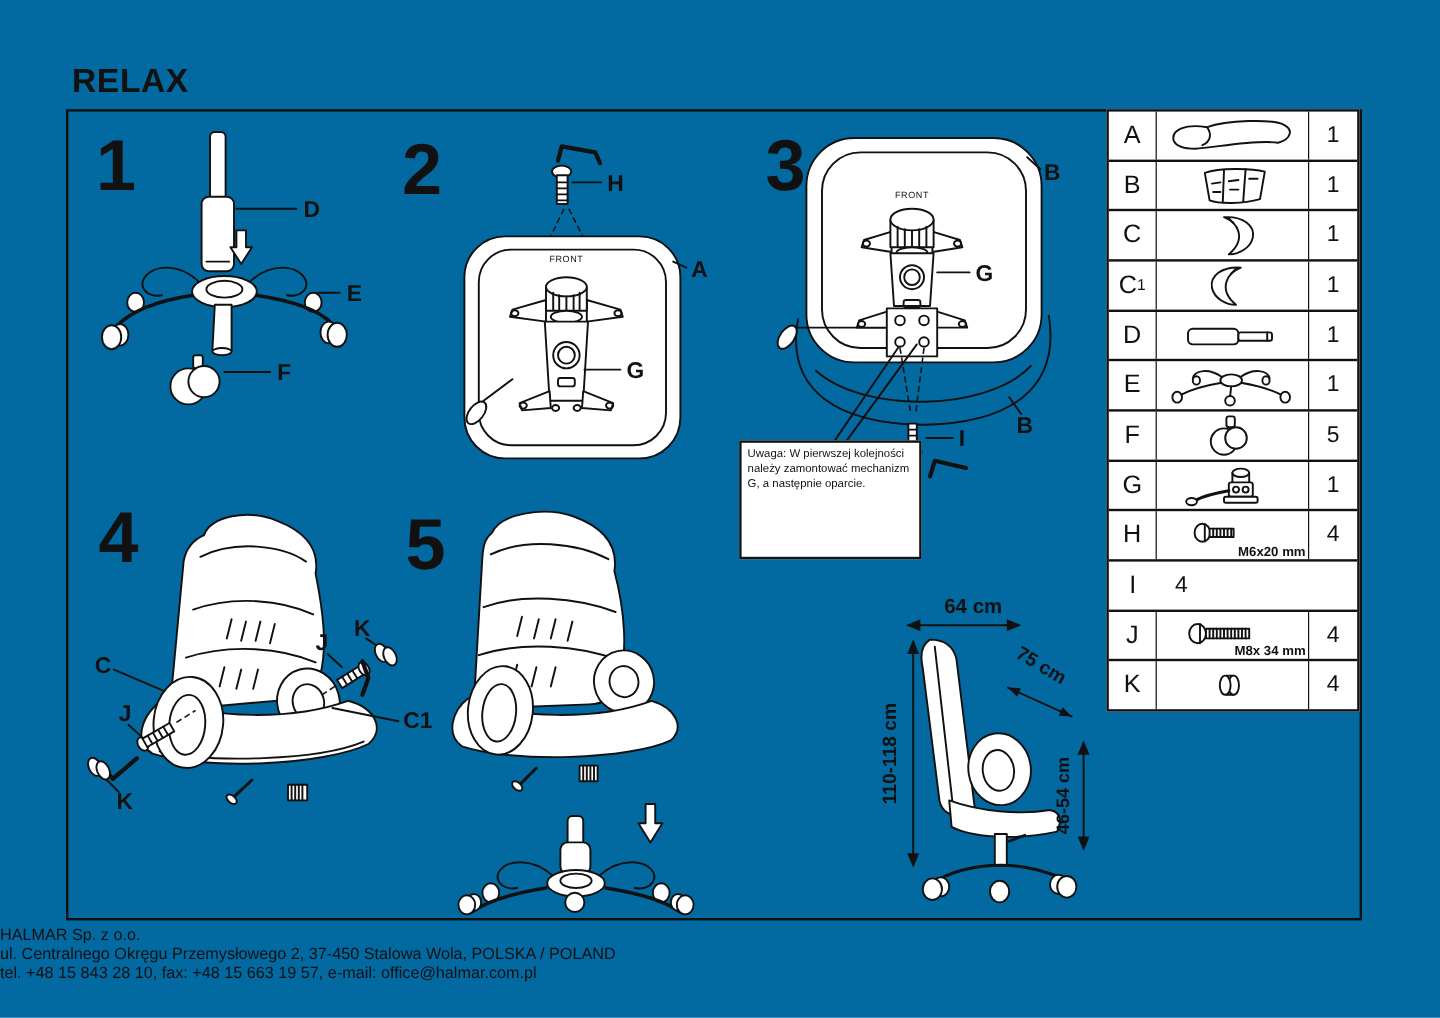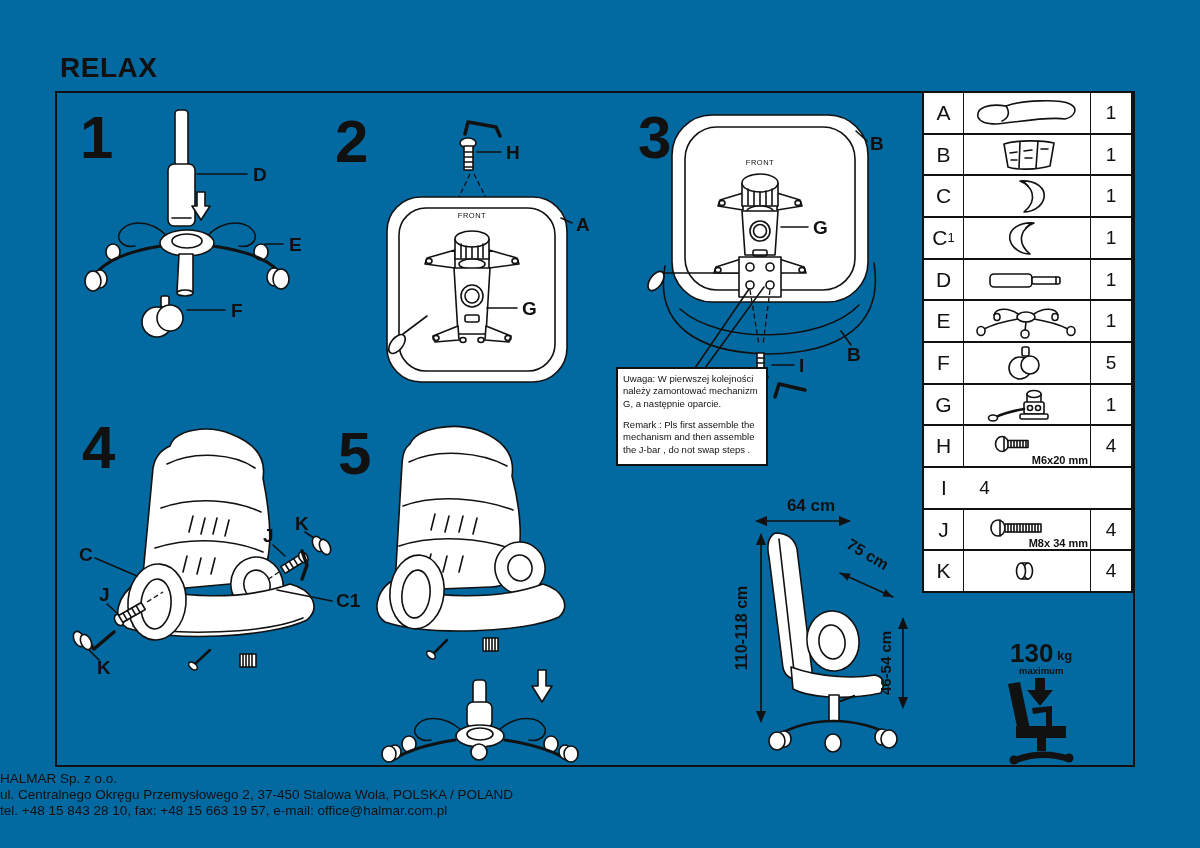--- a/index.html
+++ b/index.html
@@ -345,40 +345,22 @@
     <g>
       <line class="ln" x1="170" y1="136" x2="170" y2="224"></line>
       <polygon fill="#111" points="170,134 165,146 175,146"></polygon>
       <polygon fill="#111" points="170,226 165,214 175,214"></polygon>
     </g>
     <text class="dim" style="font-size:15px" transform="translate(158,180) rotate(-90)" text-anchor="middle">46-54 cm</text>
   </svg>
 
   <div class="notebox">
     <p>Uwaga: W pierwszej kolejności należy zamontować mechanizm G, a następnie oparcie.</p>
-    <p>Remark : Pls first assemble the mechanism and then assemble the J-bar , do not swap steps .</p>
   </div>
 
-  <div class="weightwrap">
-    <svg width="90" height="130" viewBox="0 0 90 130" style="position:static;">
-      <text x="10" y="26" font-size="26" font-weight="bold" fill="#111">130</text>
-      <text x="57" y="24" font-size="13" font-weight="bold" fill="#111">kg</text>
-      <text x="19" y="38" font-size="9.5" font-weight="bold" fill="#111">maximum</text>
-      <path fill="#111" d="M35,42 L45,42 L45,54 L53,54 L40,70 L27,54 L35,54 Z"></path>
-      <g fill="#111">
-        <polygon points="8,48 20,46 31,98 19,100"></polygon>
-        <rect x="16" y="90" width="50" height="12"></rect>
-        <path d="M32,72 L52,70 L52,90 L46,90 L46,76 L33,78 Z"></path>
-        <rect x="37" y="102" width="9" height="13"></rect>
-        <path d="M12,122 Q41,110 70,120 L68,126 Q41,117 14,128 Z"></path>
-        <circle cx="14" cy="124" r="4.5"></circle>
-        <circle cx="69" cy="122" r="4.5"></circle>
-      </g>
-    </svg>
-  </div>
 
   <div class="parts-table">
     <div class="prow">
       <div class="pcell-letter">
           <span>A</span>
         </div>
       <div class="pcell-icon">
         <svg width="126" height="40" viewBox="0 0 126 40">
             <path class="lnw" d="M14,24 C12,15 24,10 42,13 C58,7 96,6 106,11 C114,15 112,23 101,26 C84,23 48,30 32,31 C22,31 16,29 14,24 Z"></path>
             <path class="ln" d="M42,13 C46,19 45,25 38,28"></path>

